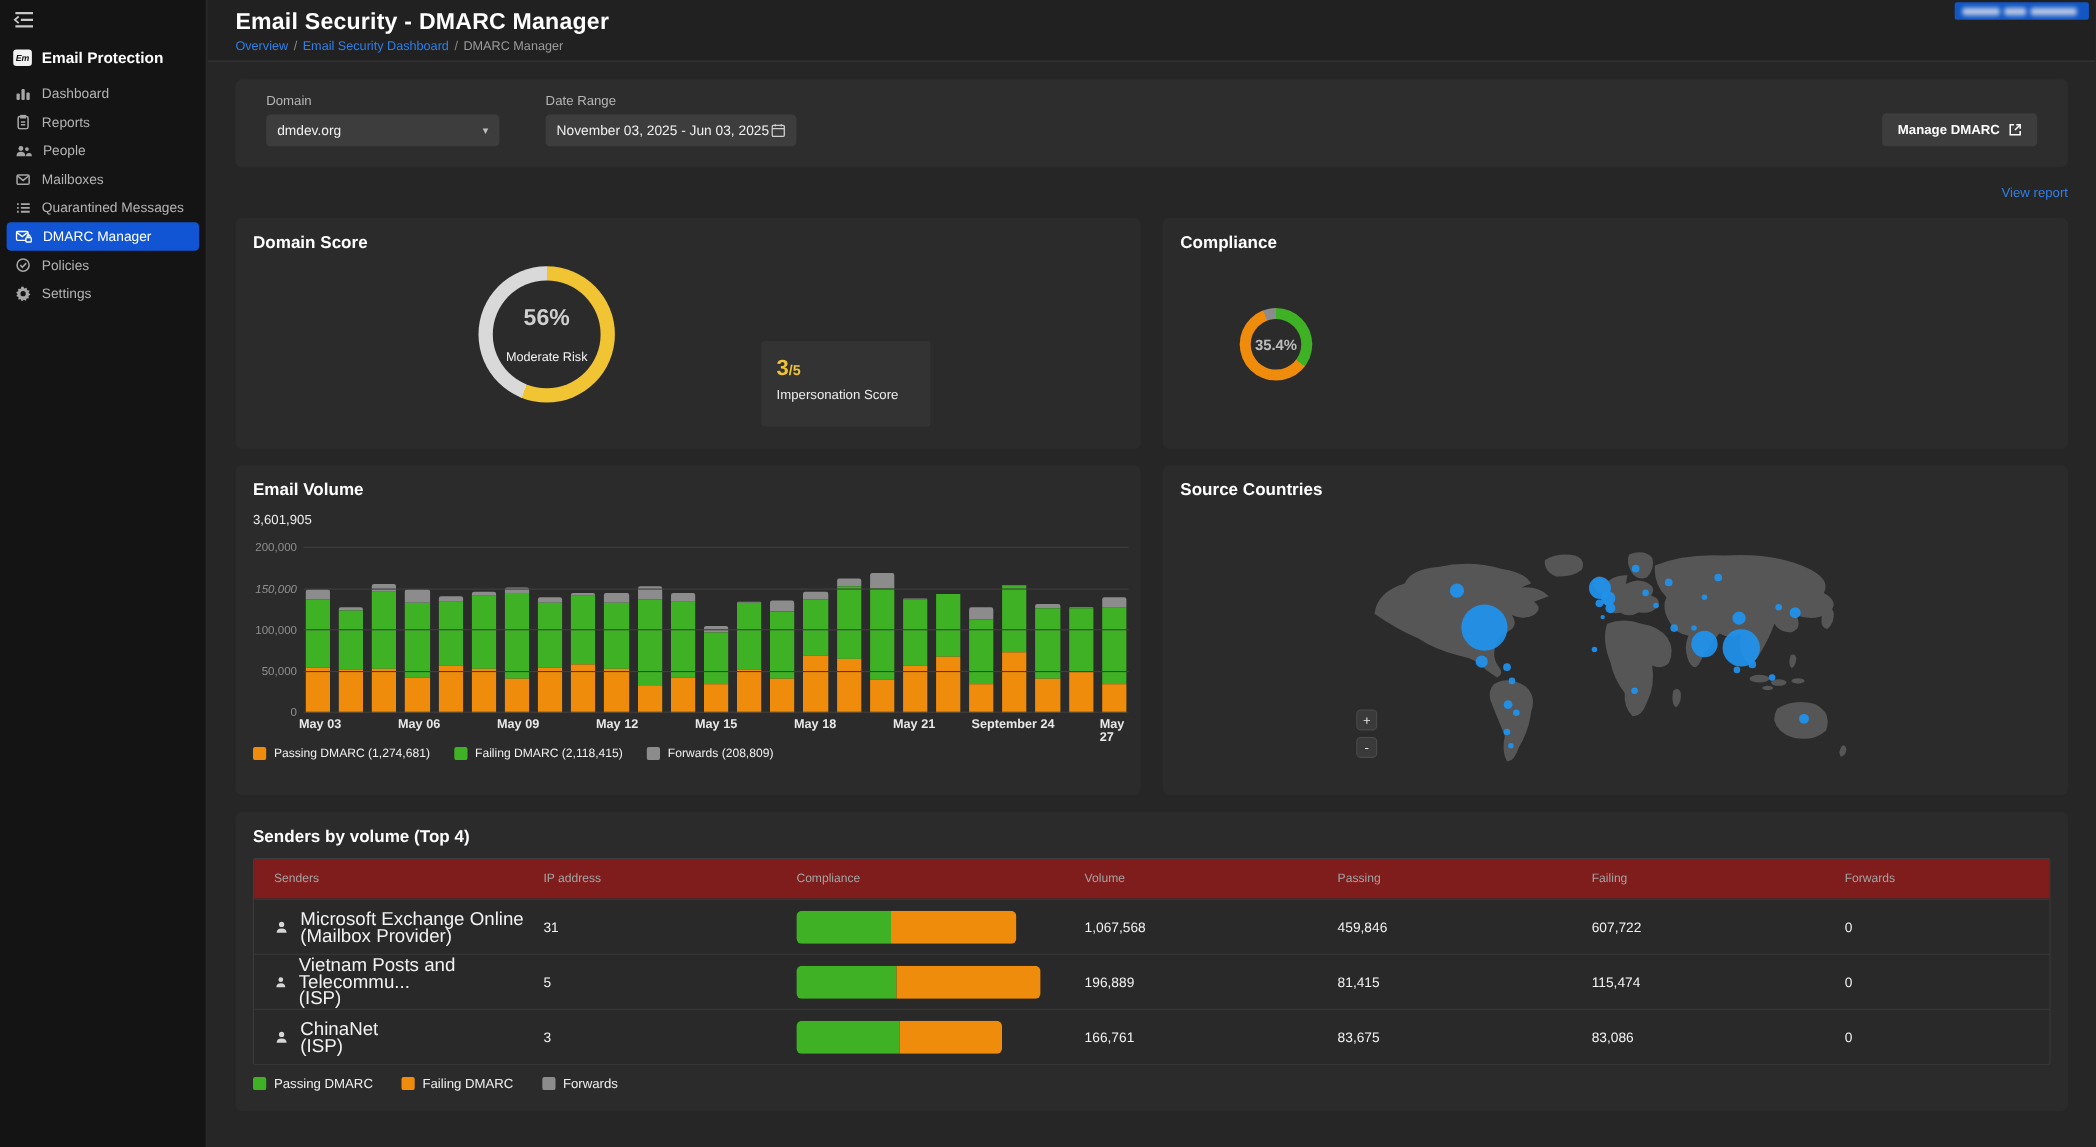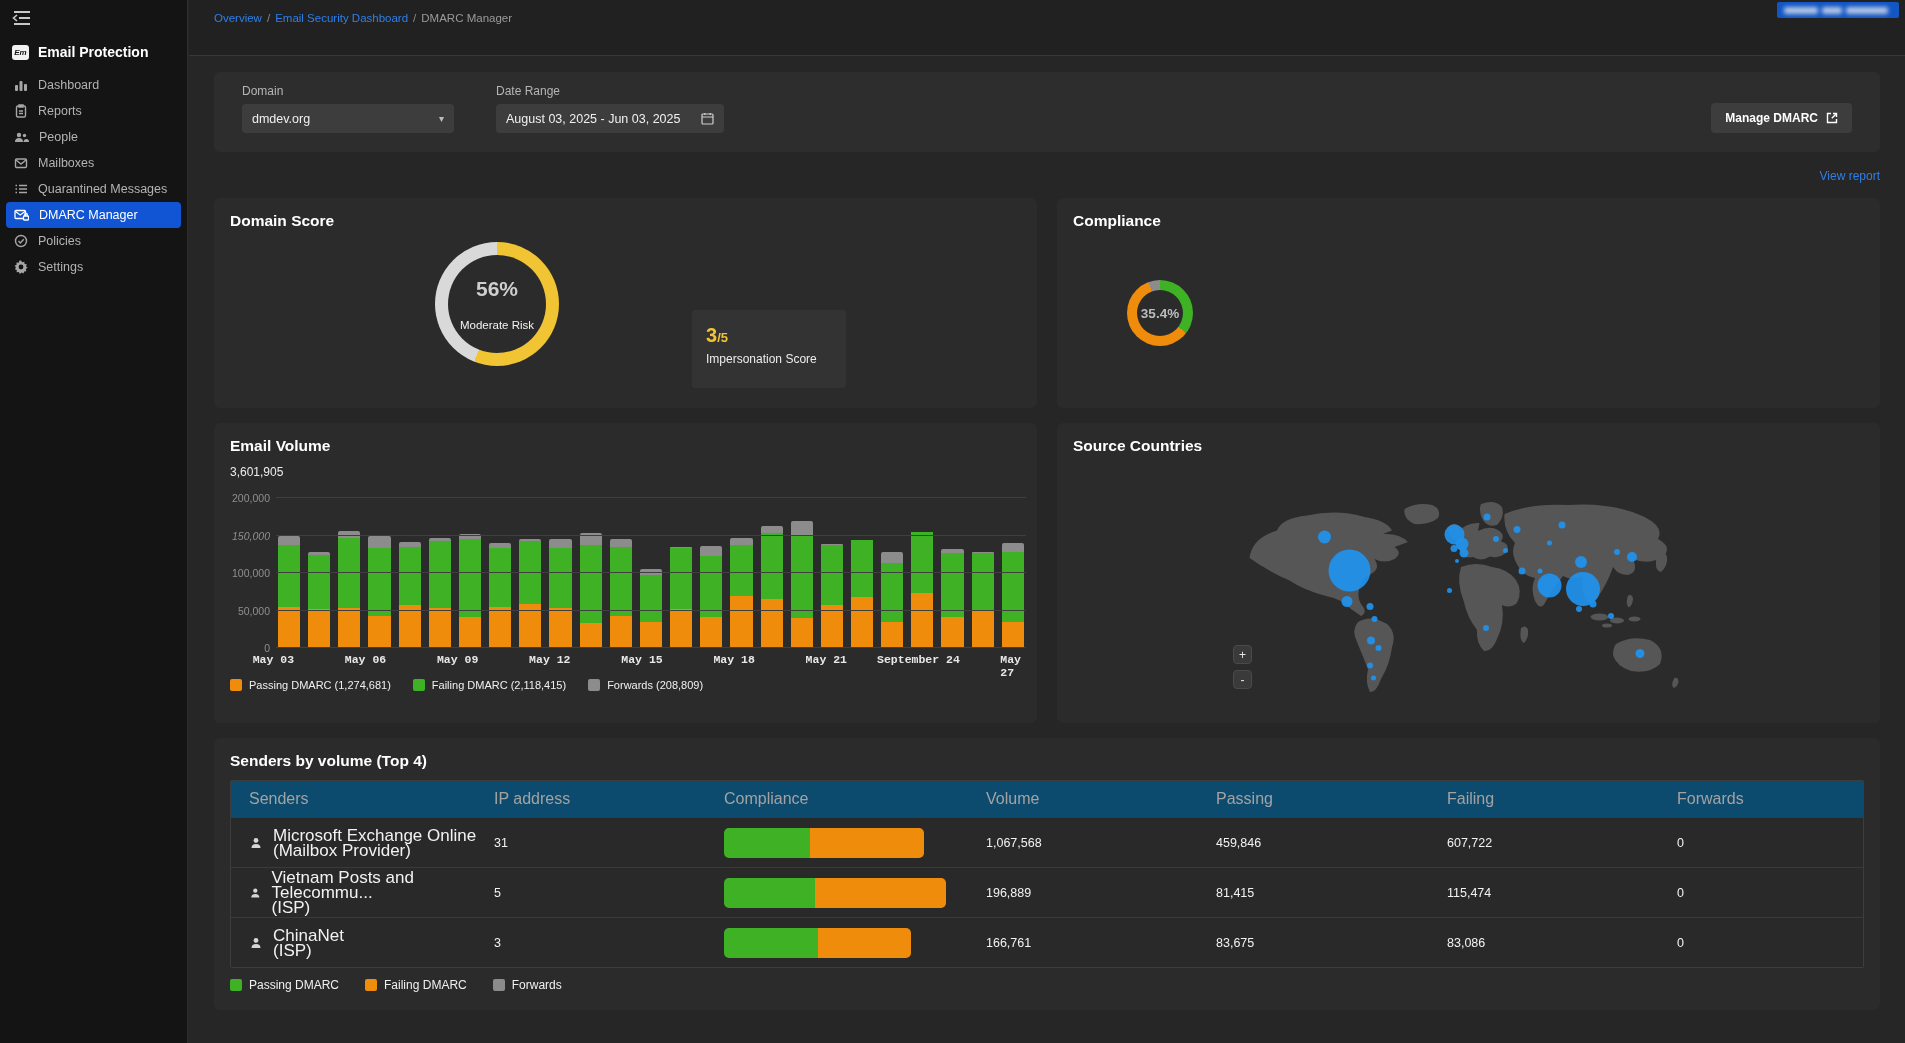--- a/index.html
+++ b/index.html
@@ -75,35 +75,35 @@
   .chart { position:absolute; left:16px; top:74px; width:796px; }
   .chart-body { display:flex; }
   .y-axis { width:46px; position:relative; height:151px; }
   .y-tick { position:absolute; right:6px; transform:translateY(-50%); font-size:10.5px; color:#8f8f8f; }
   .plot { position:relative; flex:1; height:151px; }
   .gridline { position:absolute; left:0; right:0; height:1px; background:#3f3f3f; }
   .bars { position:absolute; left:0; right:0; bottom:0; top:0; display:flex; align-items:flex-end; gap:8px; padding:0 2px; }
   .bar { flex:1; display:flex; flex-direction:column-reverse; }
   .seg { width:100%; }
   .seg.top { border-radius:2px 2px 0 0; }
-  .x-axis { position:relative; height:20px; margin-left:28px;font-family:Liberation Mono, monospace; }
+  .x-axis { position:relative; height:20px; margin-left:46px; }
   .x-lab { position:absolute; transform:translateX(-50%); top:5px; font-size:11.5px; font-weight:bold; color:#e8e8e8; }
   .ev-legend { position:absolute; left:16px; top:256px; display:flex; gap:22px; }
   .leg-item { display:flex; align-items:center; gap:7px; font-size:11px; color:#f0f0f0; }
   .swatch { width:12px; height:12px; border-radius:2px; }
   
   .map-svg { position:absolute; left:165px; top:60px; }
   .map-zoom { position:absolute; left:176px; width:19px; height:19px; background:#3a3a3a; border:1px solid #4a4a4a;
     border-radius:4px; color:#e8e8e8; font-size:12px; display:flex; align-items:center; justify-content:center; cursor:pointer; }
   .zoom-in { top:222px; } .zoom-out { top:247px; }
   
   .table-card { height:272px; }
   .s-table { position:absolute; left:16px; right:16px; top:42px; border:1px solid #3d3d3d; border-radius:2px; }
   .t-row { display:grid; grid-template-columns:245px 230px 262px 230px 231px 230px 1fr; align-items:center; padding-left:18px; }
-  .t-head { height:36px; background:#0c4a6e; color:#a3a3a3; font-size:16px; }
+  .t-head { height:36px; background:#7f1d1d; color:#a3a3a3; font-size:11px; }
   .t-body-row { height:50px; background:#292929; border-top:1px solid #3a3a3a; font-size:12.5px; color:#f2f2f2; }
   .sender-cell { display:flex; align-items:center; gap:10px; }
   .sender-lines { line-height:15px; font-size:17px; }
   .comp-bar { height:30px; border-radius:5px; overflow:hidden; display:flex; }
   .comp-green { background:#3eb224; height:100%; }
   .comp-orange { background:#f08c0c; height:100%; }
   .t-legend { position:absolute; left:16px; top:240px; display:flex; gap:26px; }
   .t-legend .leg-item { font-size:12px; }
 </style>
 </head>
@@ -200,41 +200,42 @@
       <circle cx="7" cy="7" r="2.4" fill="#141414"></circle>
         </g>
       </svg>
     <span>Settings</span>
   </div>
 </div>
 
 <div class="main">
 
   <div class="topbar">
+    <div class="page-title">Email Security - DMARC Manager</div>
     <div class="breadcrumb">
       <a>Overview</a><span class="crumb-sep">/</span><a>Email Security Dashboard</a><span class="crumb-sep">/</span><span>DMARC Manager</span>
     </div>
     <div class="account-badge">
       <span class="redact" style="width:34px"></span>
       <span class="redact" style="width:20px"></span>
       <span class="redact" style="width:42px"></span>
     </div>
   </div>
 
   <div class="content">
 
     <div class="card filter-card">
       <div class="f-label domain-label">Domain</div>
       <div class="f-input domain-input">
         <span>dmdev.org</span>
         <span class="chevron">▾</span>
       </div>
       <div class="f-label date-label">Date Range</div>
       <div class="f-input date-input">
-        <span>August 03, 2025 - Jun 03, 2025</span>
+        <span>November 03, 2025 - Jun 03, 2025</span>
         <svg width="13" height="13" viewBox="0 0 13 13">
             <g stroke="#cfcfcf" fill="none" stroke-width="1.2">
           <rect x="1" y="2" width="11" height="10" rx="1"></rect>
               <path d="M1 5 H12 M3.8 1 v2 M9.2 1 v2"></path>
             </g>
           </svg>
       </div>
       <div class="manage-btn">
         <span>Manage DMARC</span>
         <svg width="12" height="12" viewBox="0 0 12 12">

